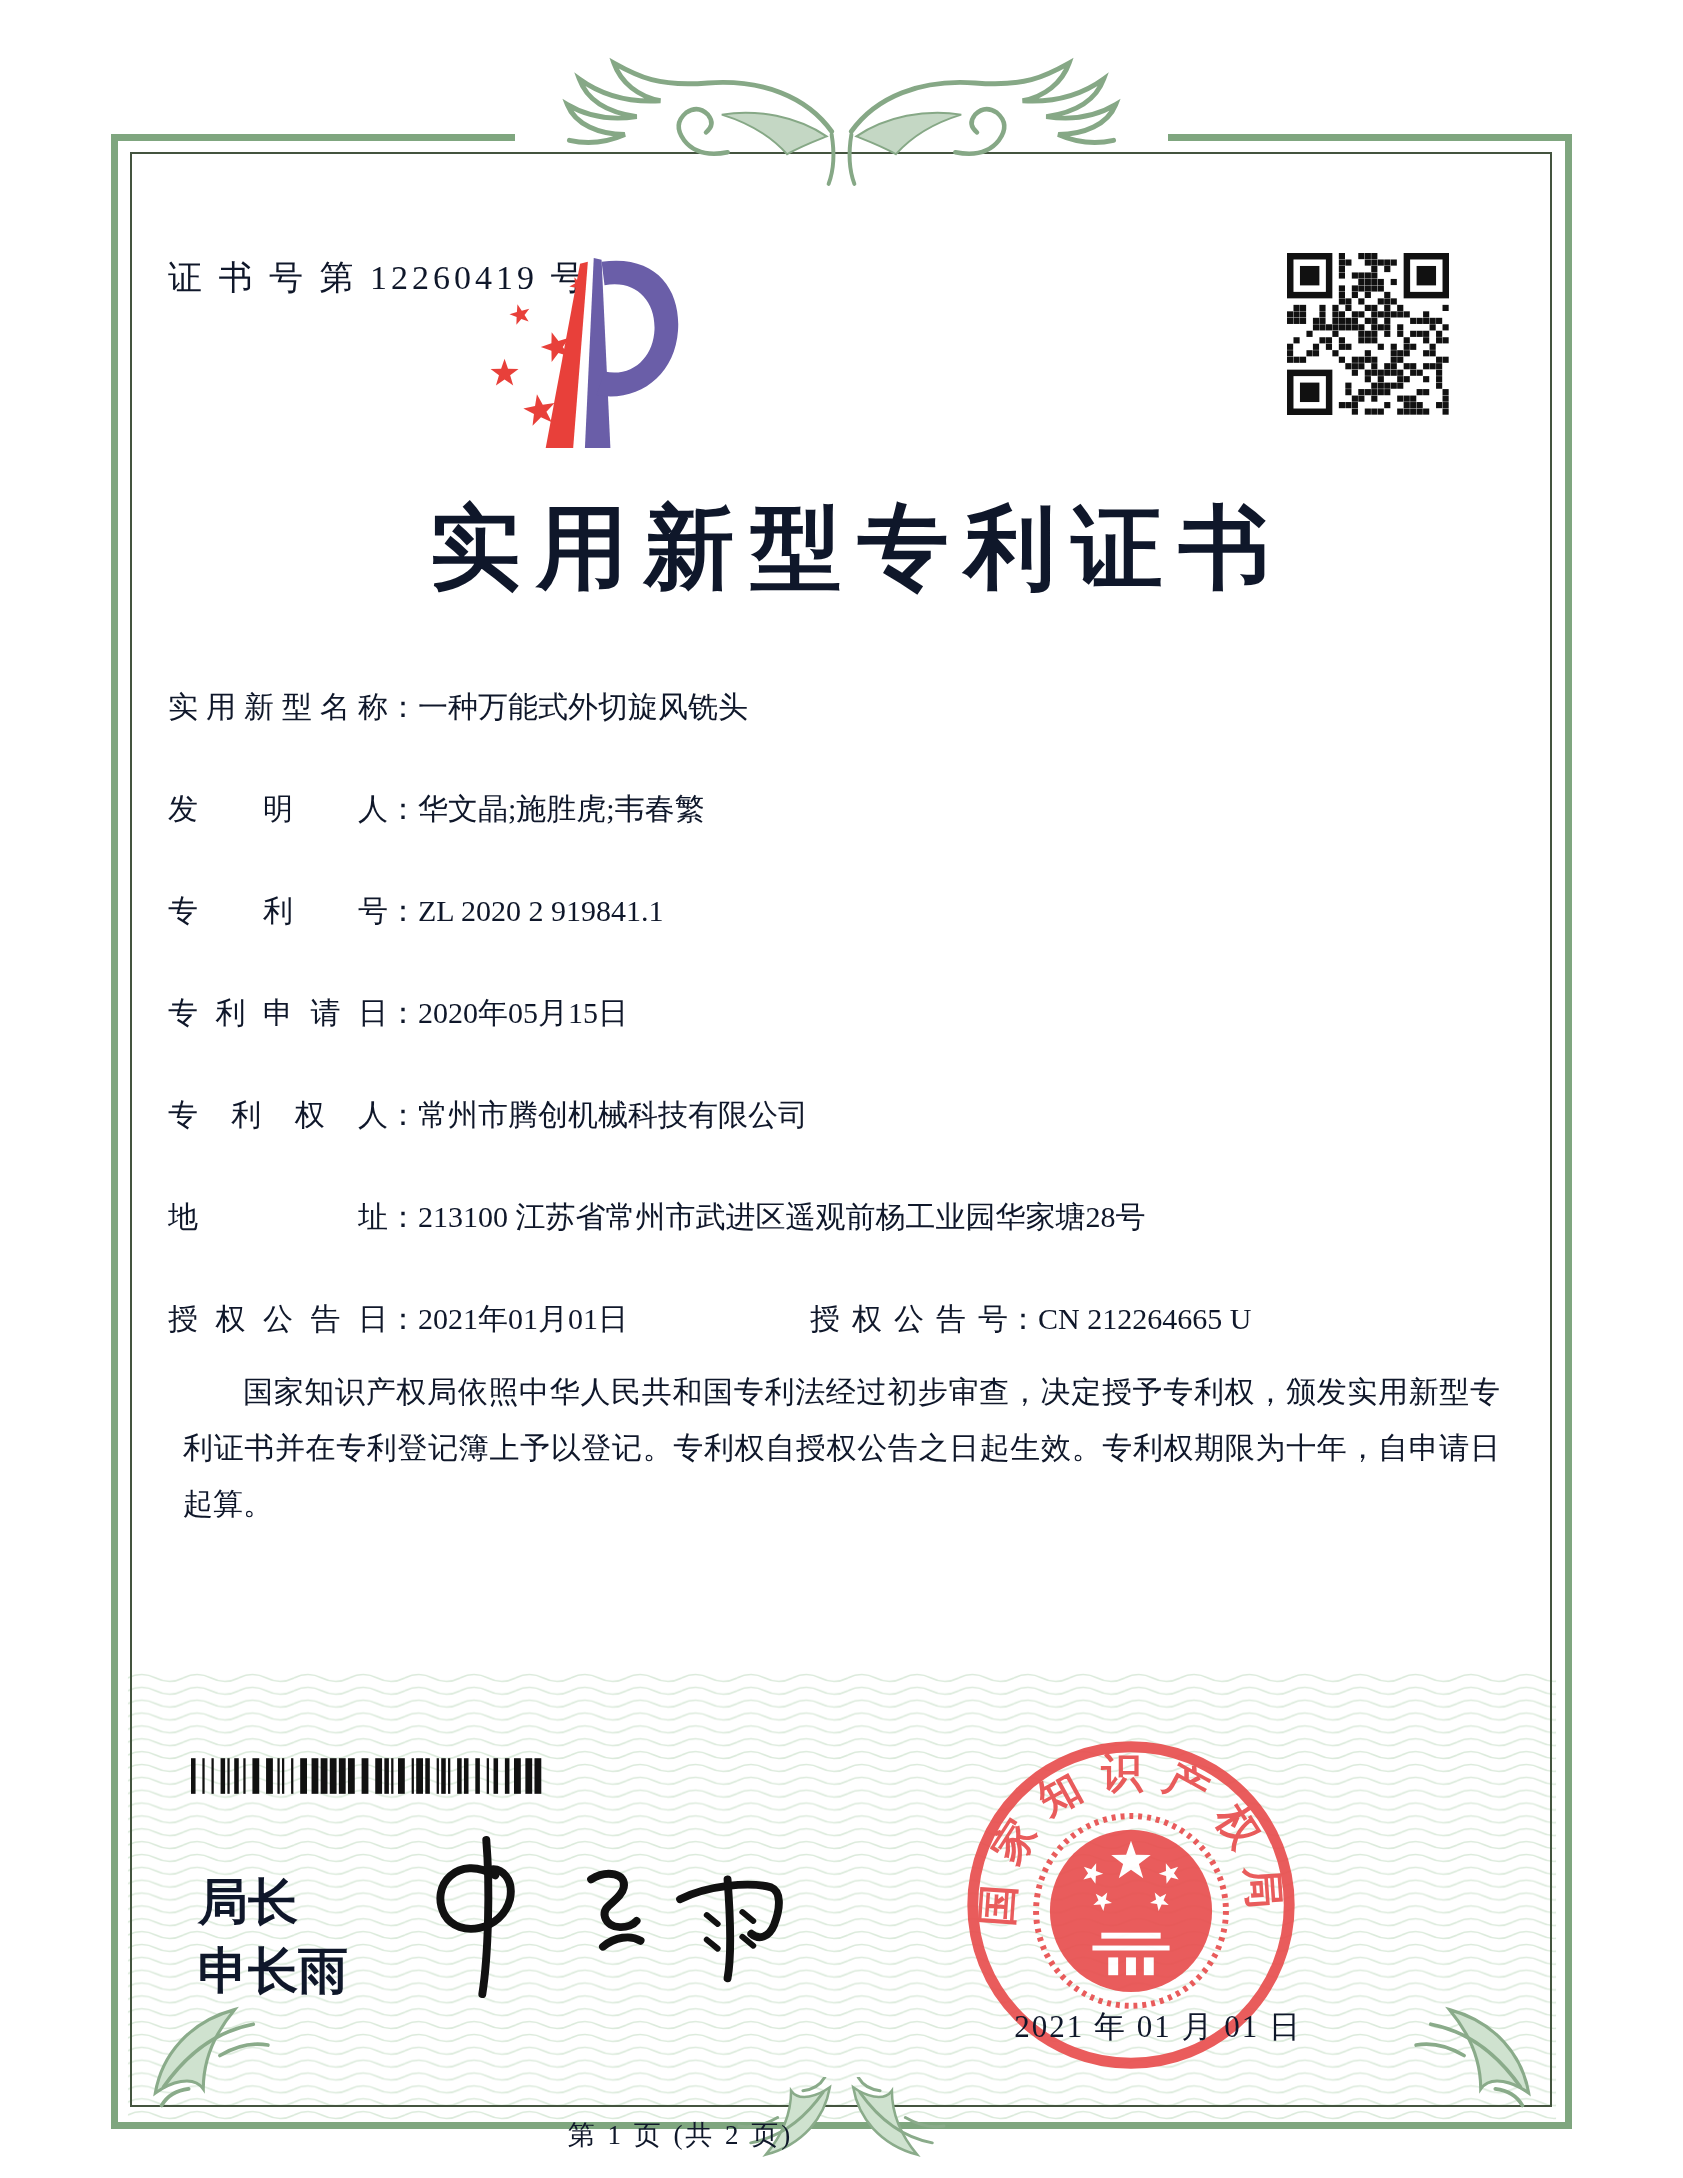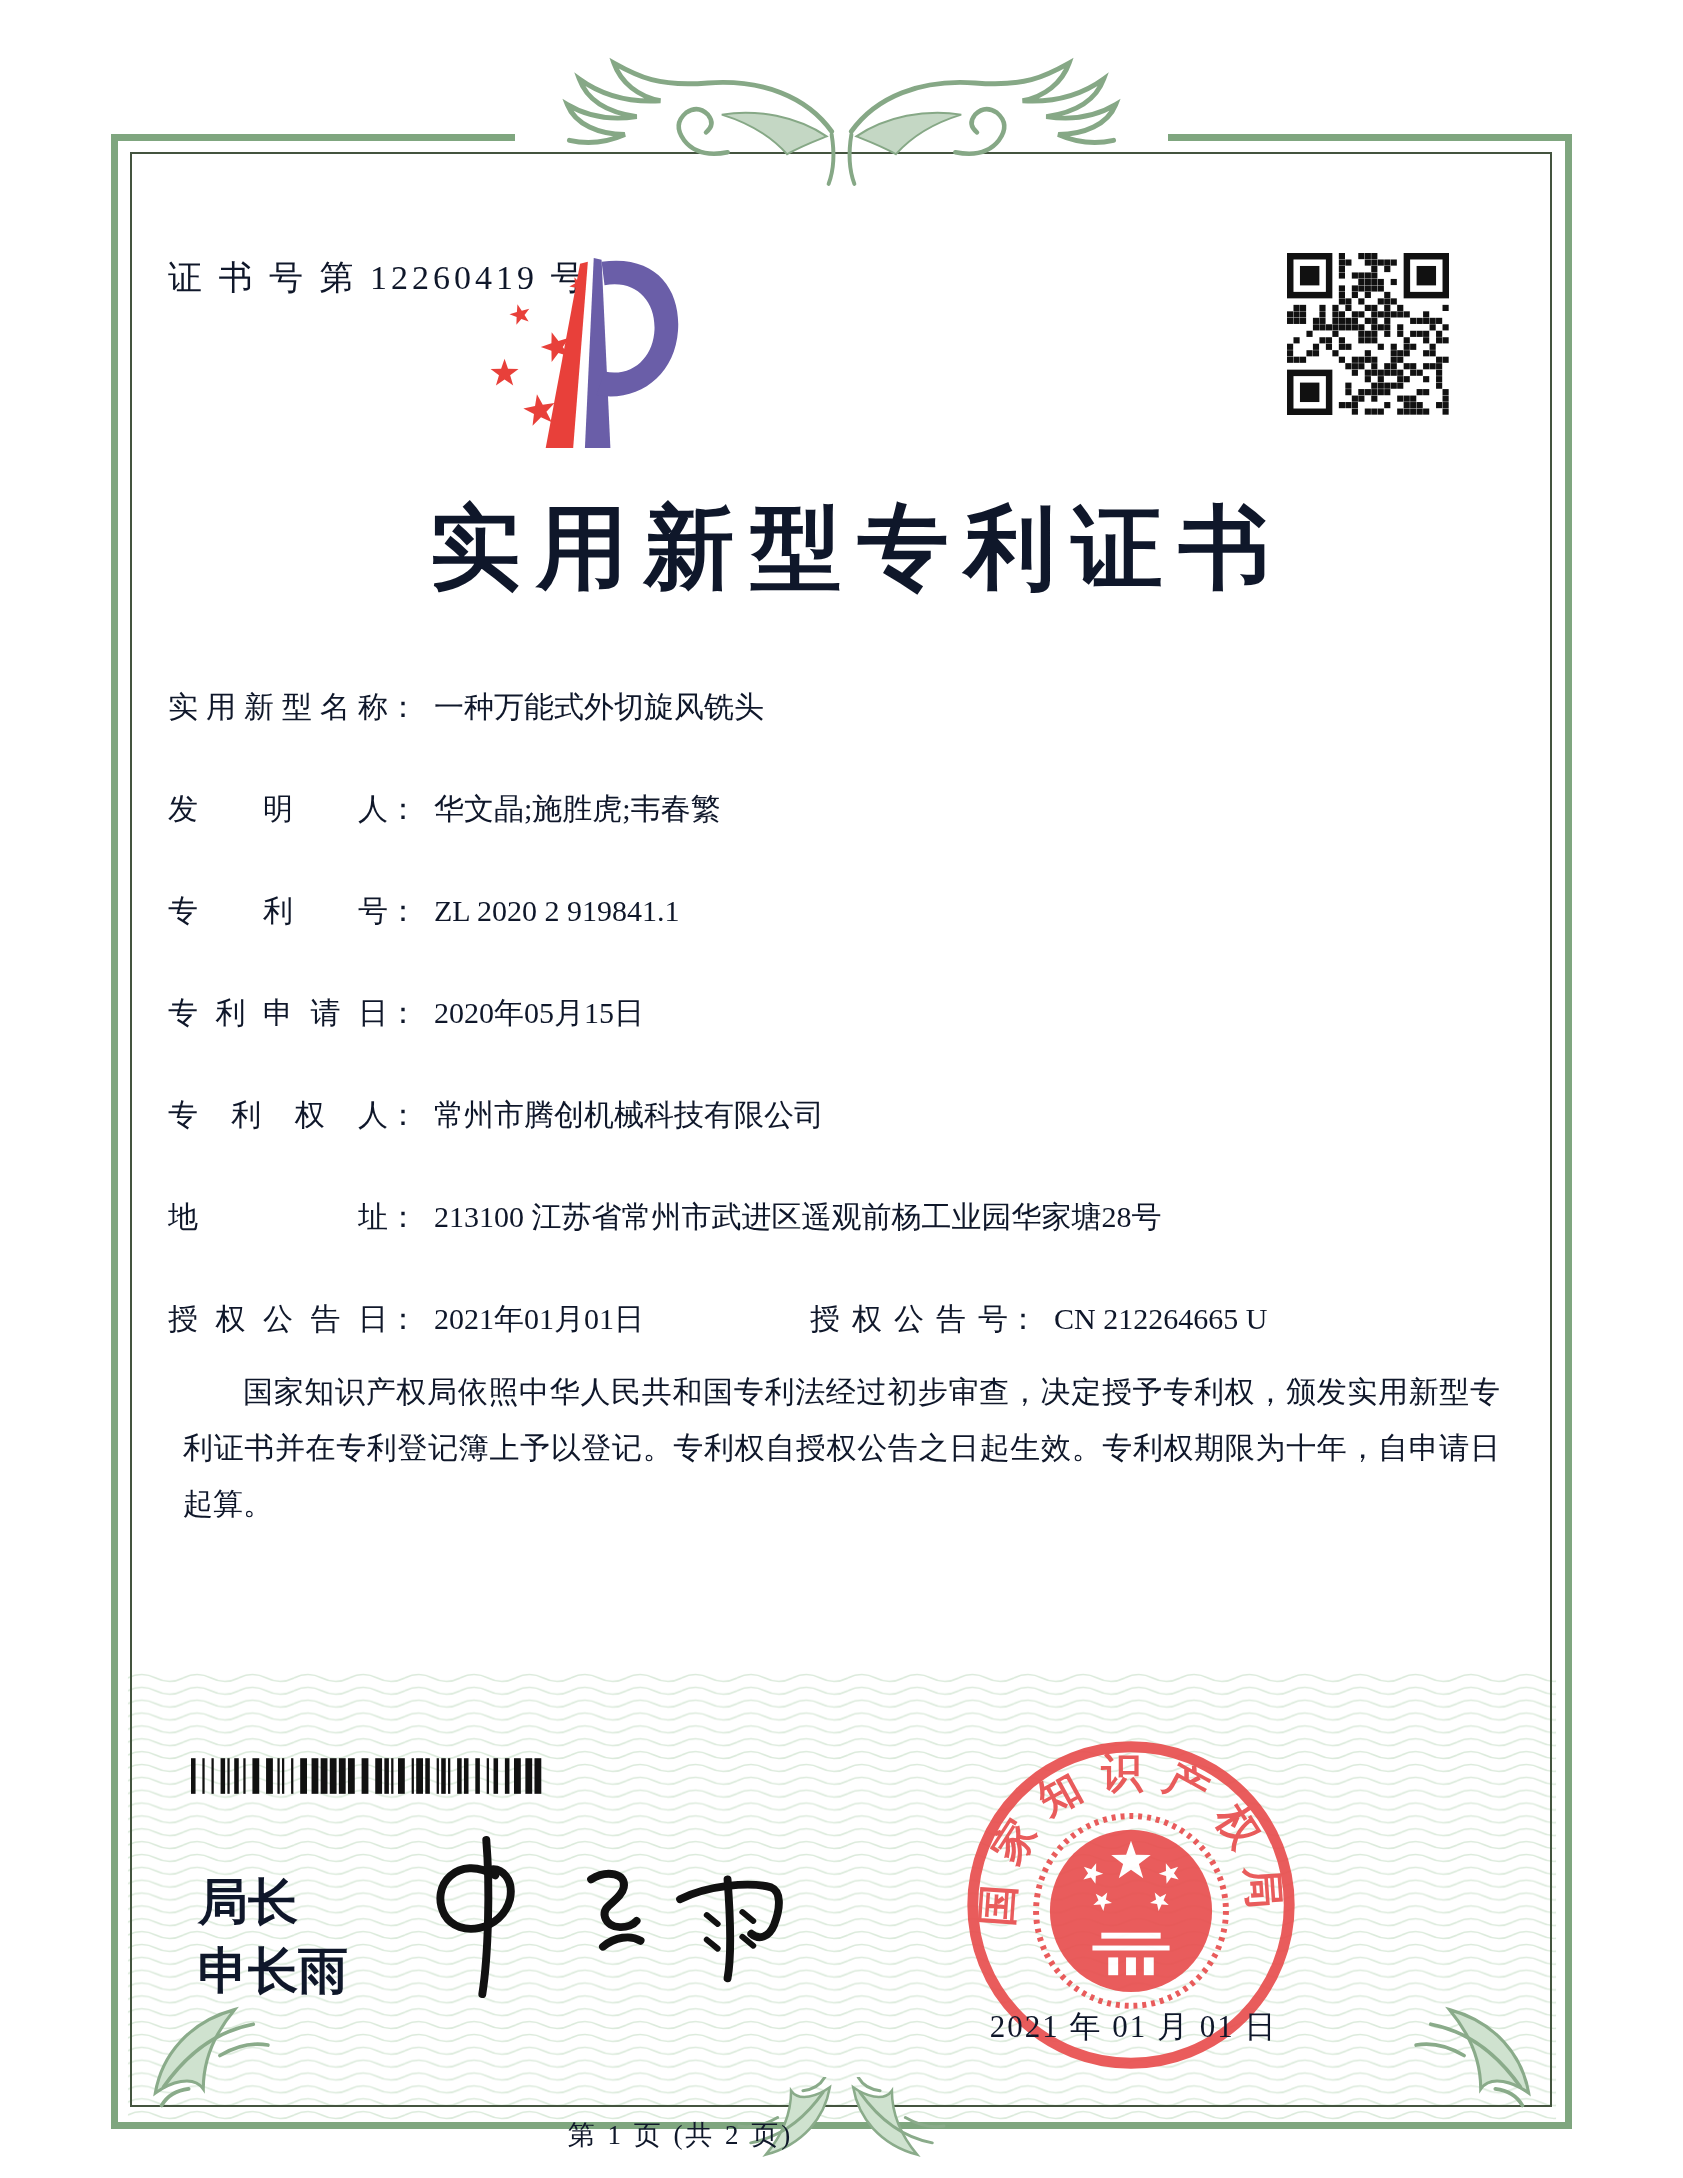--- a/index.html
+++ b/index.html
@@ -19,36 +19,36 @@
   .cert-no{position:absolute;left:168px;top:255px;font-size:34px;letter-spacing:4px;z-index:3;}
   .logo{position:absolute;left:483px;top:244px;z-index:3;}
   .qr{position:absolute;left:1287px;top:253px;z-index:3;}
   
   .doc-title{position:absolute;left:16px;top:487px;width:1683px;text-align:center;
              font-size:91px;font-weight:bold;letter-spacing:16px;z-index:3;}
   
   .fields{position:absolute;left:168px;top:687px;z-index:3;font-size:30px;}
   .frow{height:41px;margin-bottom:61px;position:relative;white-space:nowrap;}
   .flabel{display:inline-block;width:220px;text-align:justify;text-align-last:justify;vertical-align:top;}
-  .fvalue{margin-left:16px;}
+  .fvalue{}
   .grant2{position:absolute;left:642px;top:0;}
   .grant2 .flabel{width:198px;}
   
   .body-text{position:absolute;left:183px;top:1364px;width:1317px;font-size:30px;
              line-height:56px;text-align:justify;z-index:3;}
   .body-text p{margin:0;text-indent:2em;}
   
   .barcode{position:absolute;left:191px;top:1758px;z-index:3;}
   .director-title{position:absolute;left:198px;top:1869px;font-size:50px;font-weight:600;
                   font-family:"Liberation Sans",sans-serif;z-index:3;}
   .director-name{position:absolute;left:198px;top:1938px;font-size:50px;font-weight:600;
                  font-family:"Liberation Sans",sans-serif;z-index:3;}
   .signature{position:absolute;left:401px;top:1828px;z-index:3;}
   .seal{position:absolute;left:953px;top:1727px;z-index:4;}
-  .seal-date{position:absolute;left:965px;top:2006px;width:337px;text-align:center;
+  .seal-date{position:absolute;left:965px;top:2006px;width:337px;text-align:right;
              font-size:31px;letter-spacing:2px;z-index:4;}
   .page-footer{position:absolute;left:0;top:2117px;width:1361px;text-align:center;
                font-size:27px;letter-spacing:3px;z-index:3;}
 </style>
 </head>
 <body>
 
 <div class="page">
 
   <svg width="0" height="0" style="position:absolute">

